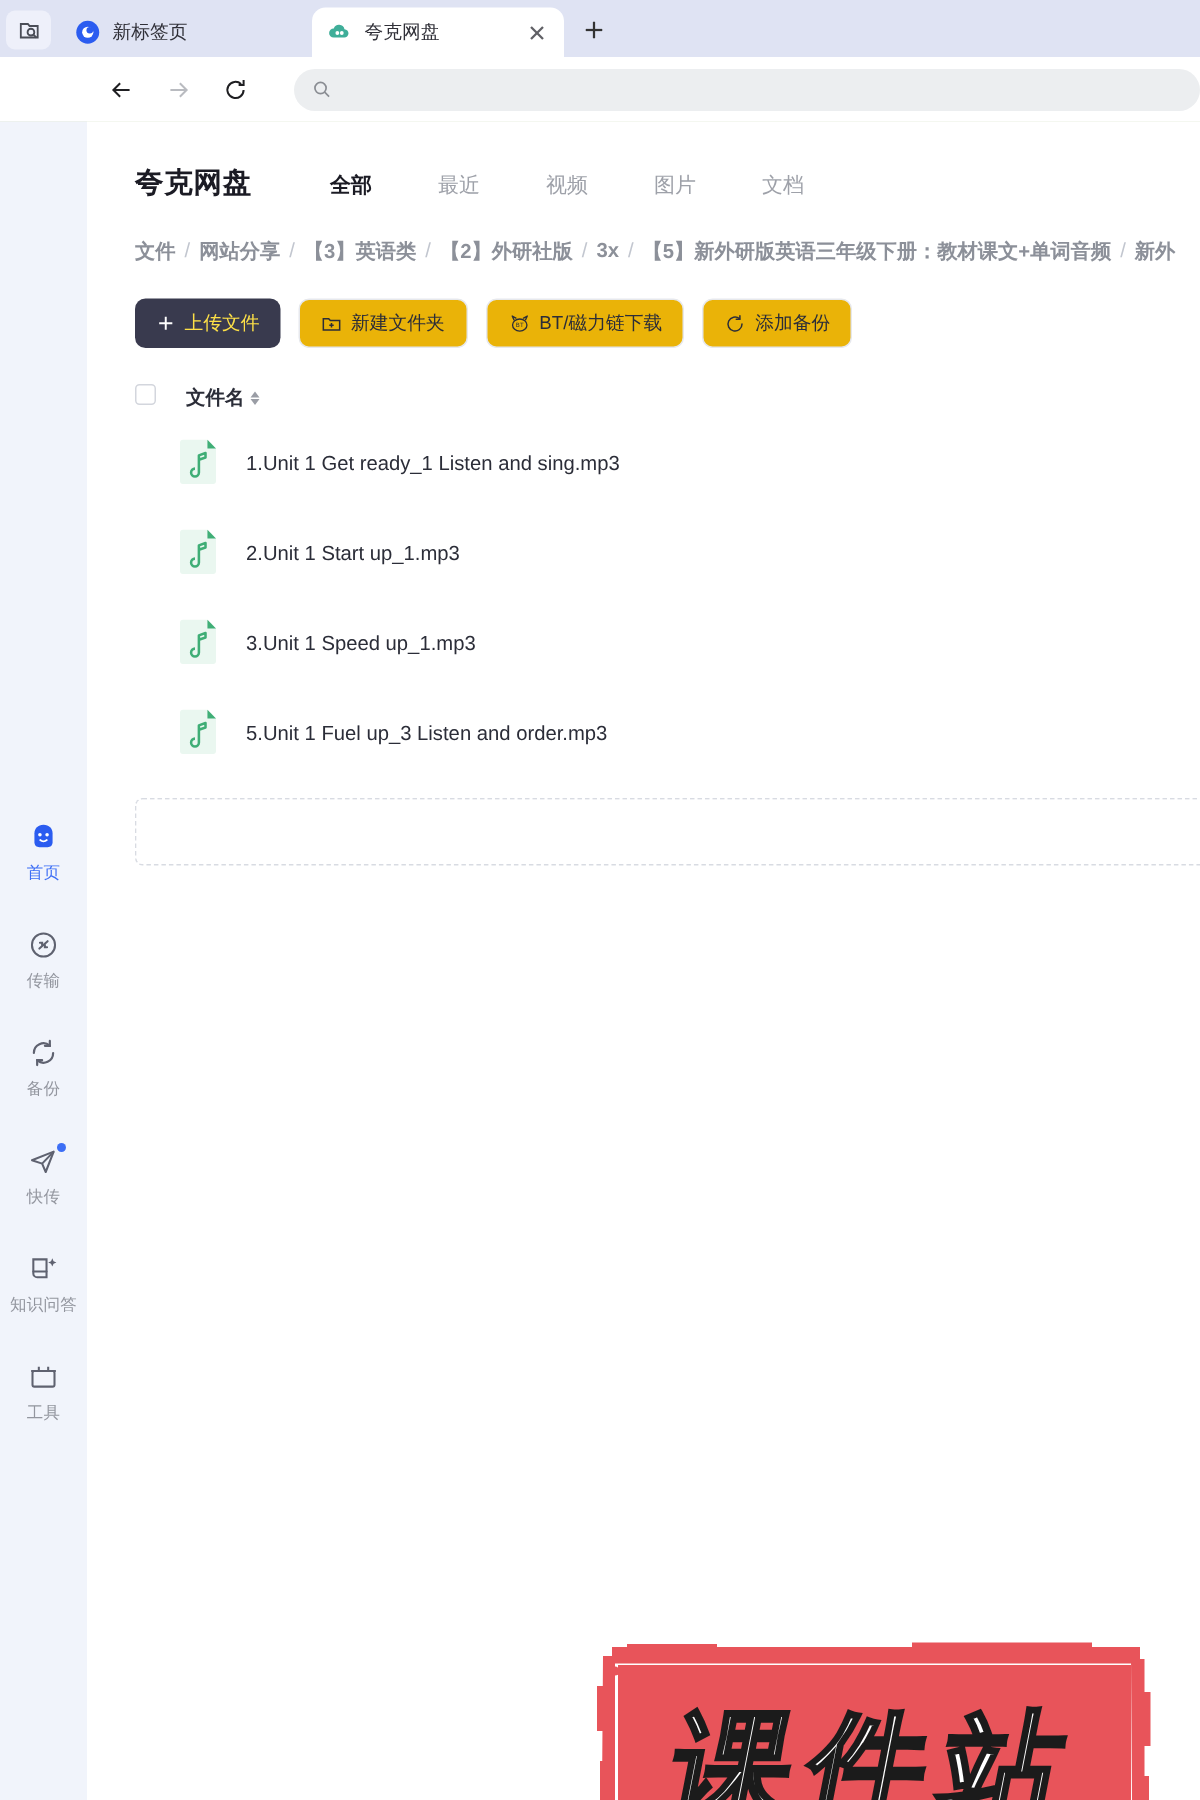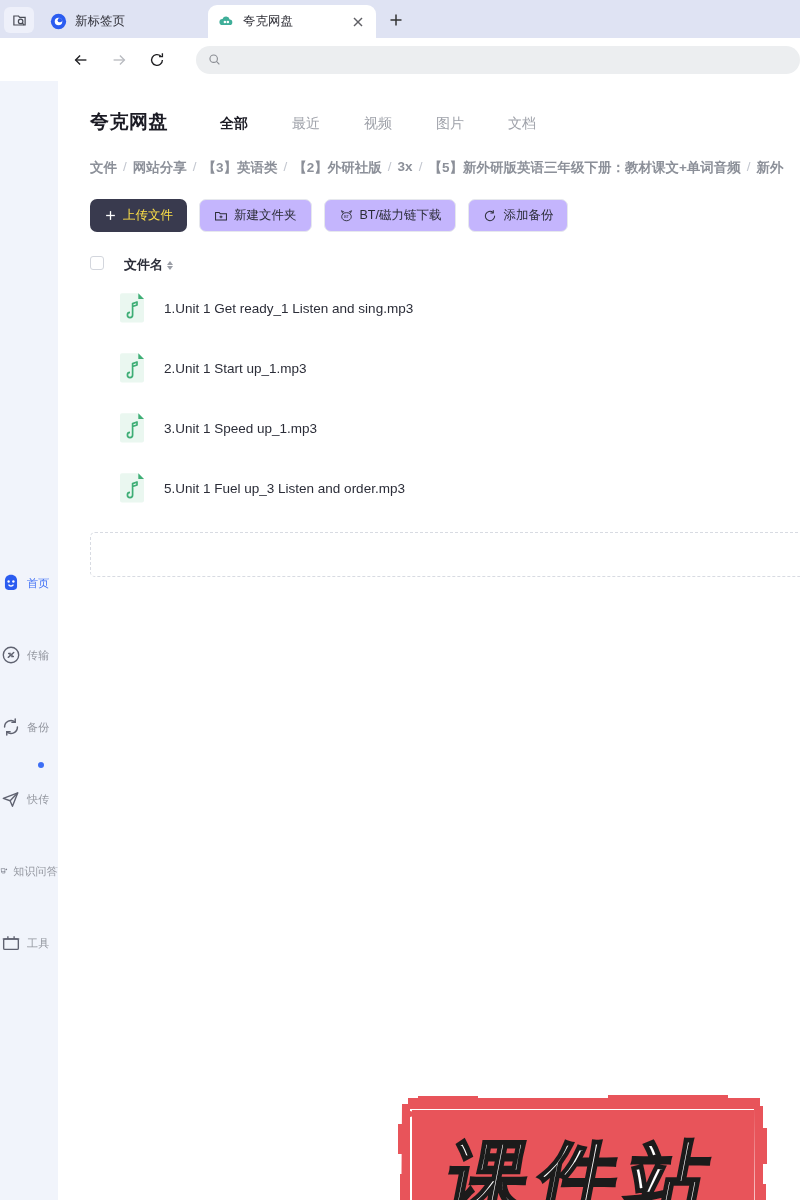--- a/index.html
+++ b/index.html
@@ -57,21 +57,21 @@
 
   
   .app { position: relative; width: 800px; height: 1119px; background: #ffffff; display: flex; }
 
   .sidebar {
     width: 58px; background: #f1f4fb; height: 1119px;
     display: flex; flex-direction: column; align-items: center;
     padding-top: 466px; flex: 0 0 auto;
   }
   .side-item {
-    width: 58px; height: 72px; display: flex; flex-direction: row;
+    width: 58px; height: 72px; display: flex; flex-direction: column;
     align-items: center; justify-content: flex-start; gap: 5px; position: relative;
   }
   .side-icon { width: 22px; height: 22px; position: relative; display:block; }
   .side-label { font-size: 11px; color: #93969f; letter-spacing: .2px; white-space: nowrap; }
   .side-item.active .side-label { color: #3d6ef5; }
   .side-badge {
     position: absolute; right: 14px; top: -1px; width: 6px; height: 6px;
     border-radius: 50%; background: #3d6ef5;
   }
 
@@ -89,21 +89,21 @@
   }
   .crumb { color: #8c9099; }
   .crumb-sep { margin: 0 6px; color: #c2c6cf; font-weight: normal; }
 
   .actions { margin: 22px 0 0 32px; display: flex; align-items: center; gap: 12px; }
   .btn {
     height: 33px; border-radius: 7px; display: inline-flex; align-items: center;
     gap: 6px; padding: 0 14px; font-size: 12.5px; white-space: nowrap;
   }
   .btn-primary { background: #393a4e; color: #fde047; font-weight: normal; }
-  .btn-ghost { background: #c4b5fd; border: 1px solid #e6e8ed; color: #2b2d38; }
+  .btn-ghost { background: #eab308; border: 1px solid #e6e8ed; color: #2b2d38; }
   .btn svg { display:block; }
 
   .list-head {
     margin: 24px 0 0 32px; display: flex; gap: 20px;
     padding-bottom: 4px;
   }
   .checkbox {
     width: 14px; height: 14px; border: 1px solid #d3d6dd; border-radius: 3px;
     background: #fff; flex: 0 0 auto;
   }

